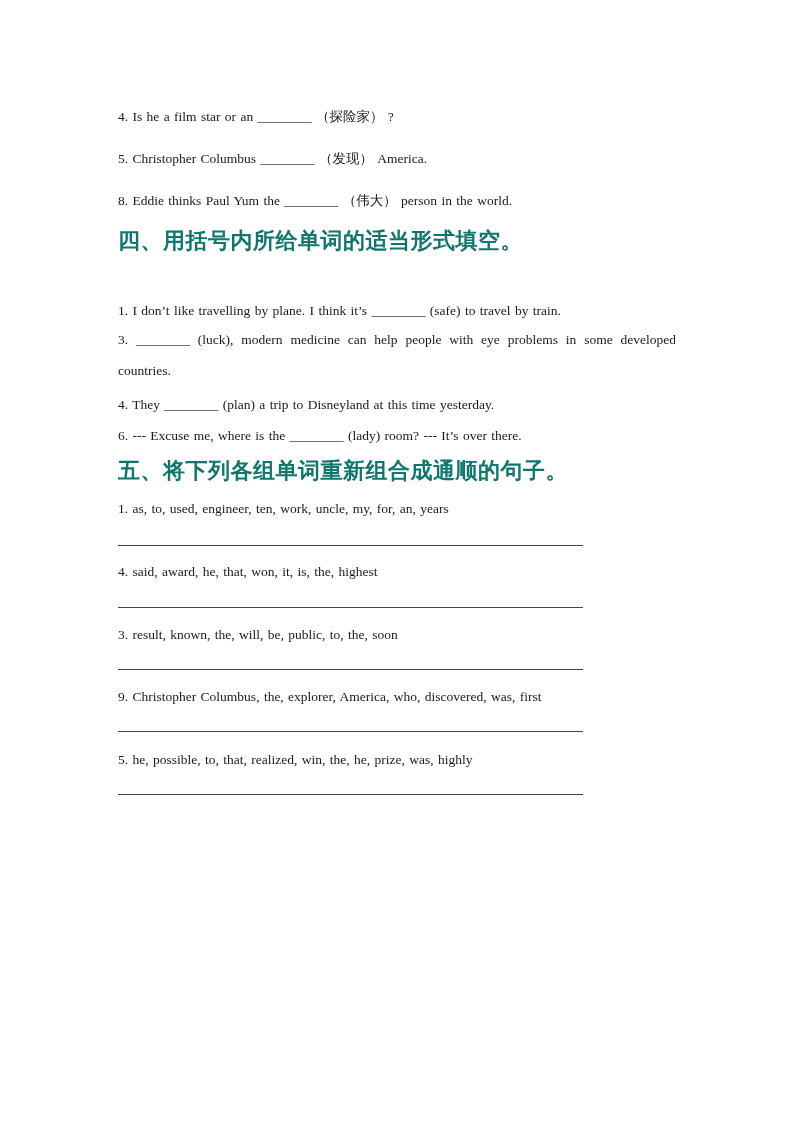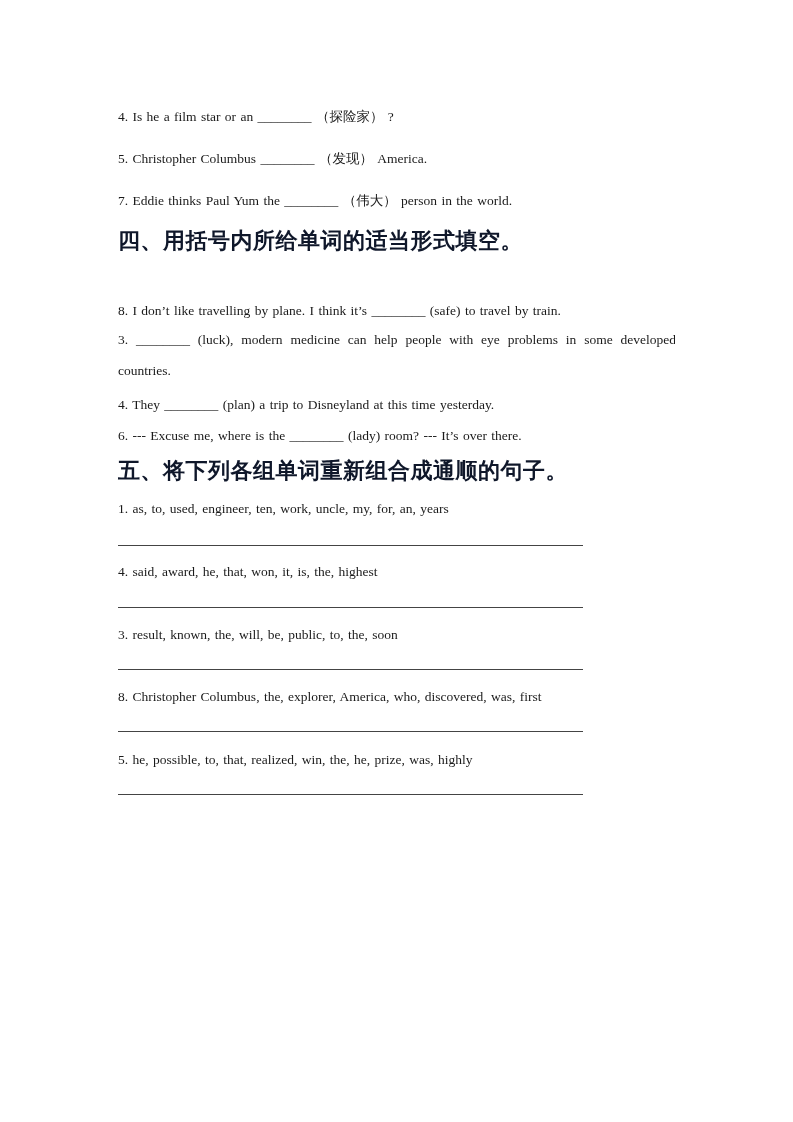--- a/index.html
+++ b/index.html
@@ -33,57 +33,57 @@
   }
   .h {
     position: absolute;
     left: 118px;
     margin: 0;
     font-size: 22px;
     font-weight: bold;
     line-height: 26px;
     white-space: nowrap;
     letter-spacing: 0.5px;
-    color: #0f172a;
+    color: #0f766e;
     font-family: "DejaVu Sans", "Liberation Sans", sans-serif;
   }
   .rule {
     position: absolute;
     left: 118px;
     width: 465px;
     height: 0;
     border-top: 1.5px solid #444444;
   }
 </style>
 </head>
 <body>
 
 <div class="page">
 
   <p class="t" style="top:108px">4. Is he a film star or an ________ （探险家） ?</p>
   <p class="t" style="top:150px">5. Christopher Columbus ________ （发现） America.</p>
-  <p class="t" style="top:192px">7. Eddie thinks Paul Yum the ________ （伟大） person in the world.</p>
+  <p class="t" style="top:192px">8. Eddie thinks Paul Yum the ________ （伟大） person in the world.</p>
 
   <h2 class="h" style="top:228px">四、用括号内所给单词的适当形式填空。</h2>
 
-  <p class="t" style="top:302px">8. I don’t like travelling by plane. I think it’s ________ (safe) to travel by train.</p>
+  <p class="t" style="top:302px">1. I don’t like travelling by plane. I think it’s ________ (safe) to travel by train.</p>
   <p class="t wrap2" style="top:324px">3. ________ (luck), modern medicine can help people with eye problems in some developed countries.</p>
   <p class="t" style="top:396px">4. They ________ (plan) a trip to Disneyland at this time yesterday.</p>
   <p class="t" style="top:427px">6. --- Excuse me, where is the ________ (lady) room? --- It’s over there.</p>
 
   <h2 class="h" style="top:458px">五、将下列各组单词重新组合成通顺的句子。</h2>
 
   <p class="t" style="top:500px">1. as, to, used, engineer, ten, work, uncle, my, for, an, years</p>
   <div class="rule" style="top:545px"></div>
 
   <p class="t" style="top:563px">4. said, award, he, that, won, it, is, the, highest</p>
   <div class="rule" style="top:607px"></div>
 
   <p class="t" style="top:626px">3. result, known, the, will, be, public, to, the, soon</p>
   <div class="rule" style="top:669px"></div>
 
-  <p class="t" style="top:688px">8. Christopher Columbus, the, explorer, America, who, discovered, was, first</p>
+  <p class="t" style="top:688px">9. Christopher Columbus, the, explorer, America, who, discovered, was, first</p>
   <div class="rule" style="top:731px"></div>
 
   <p class="t" style="top:751px">5. he, possible, to, that, realized, win, the, he, prize, was, highly</p>
   <div class="rule" style="top:794px"></div>
 
 </div>
 
 </body></html>

